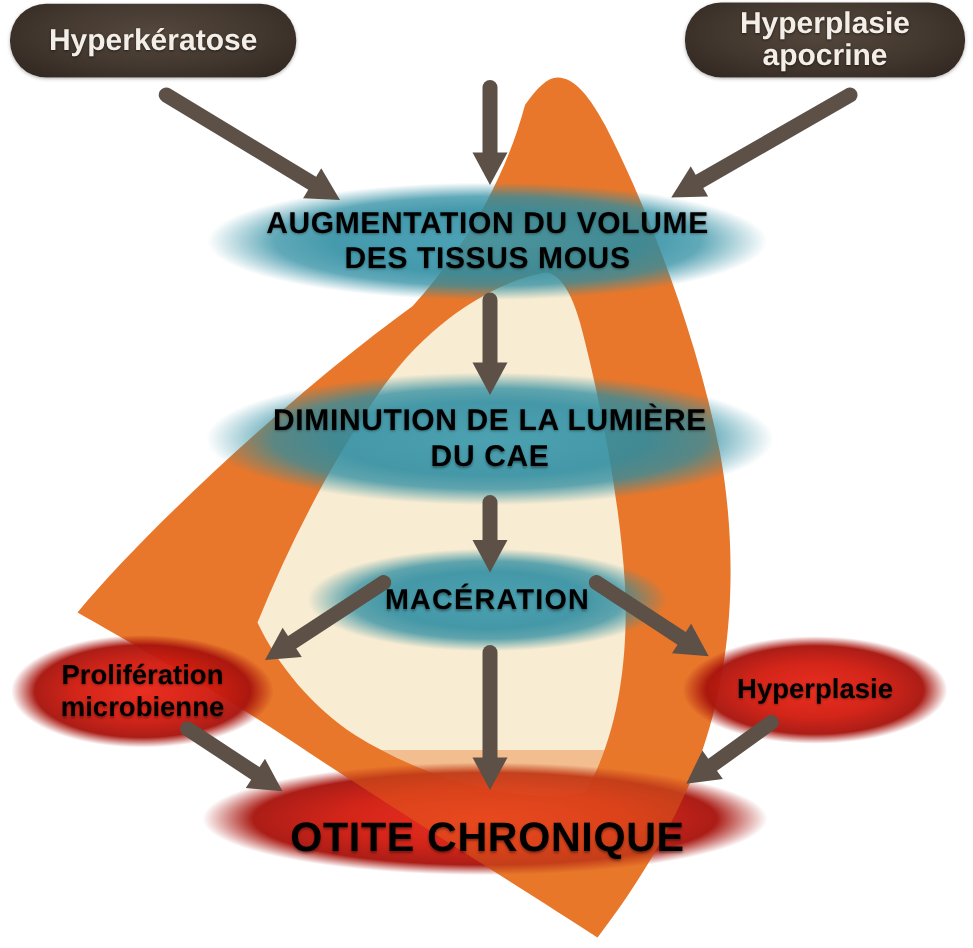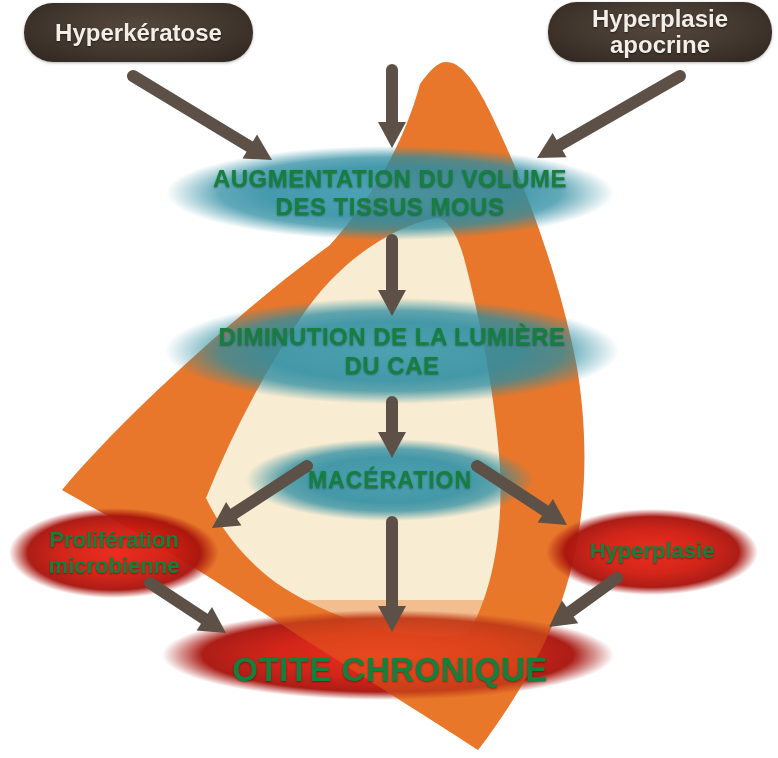--- a/index.html
+++ b/index.html
@@ -16,41 +16,41 @@
     opacity:.88;
   }
   .ell.red {
     background: radial-gradient(closest-side,
       #E82617 0%, #D21C10 50%, #A8140D 82%, rgba(150,14,8,0) 100%);
     opacity:.96;
   }
   
   .lbl {
     position:absolute; transform:translate(-50%,-50%);
-    color:#15803d; font-weight:bold; text-align:center;
+    color:#000000; font-weight:bold; text-align:center;
     white-space:pre-line; text-shadow:0 1px 2px rgba(0,0,0,.38);
   }
   #lbl-augmentation { left:390px; top:193px; font-size:24px; line-height:28px; letter-spacing:.5px; }
   #lbl-diminution   { left:392px; top:351px; font-size:24px; line-height:29px; letter-spacing:.5px; }
   #lbl-maceration   { left:390px; top:480px; font-size:23px; letter-spacing:1px; }
   #lbl-proliferation{ left:114px; top:553px; font-size:22px; line-height:26px; }
   #lbl-inflammation { left:652px; top:551px; font-size:22px; }
   #lbl-otite        { left:390px; top:654px; font-size:33px; letter-spacing:.5px;margin-top:16px; }
   
   .box {
     position:absolute; border-radius:29px;
     background: radial-gradient(ellipse at 50% 40%, #55483D 0%, #42372E 55%, #2D241E 100%);
     display:flex; align-items:center; justify-content:center;
     box-shadow: 0 1px 3px rgba(0,0,0,.3);
   }
   .box span {
     color:#F3EFE8; font-weight:bold; font-size:24px; line-height:26px;
     text-align:center; white-space:pre-line; text-shadow:0 1px 2px rgba(0,0,0,.55);
   }
-  #box-hyperkeratose { left:24px;   top:3px; width:229px; height:59px; }
+  #box-hyperkeratose { left:8px;   top:3px; width:229px; height:59px; }
   #box-fibroplasie   { left:273px; top:2px; width:229px; height:60px; }
   #box-hyperplasie   { left:548px; top:2px; width:224px; height:60px; }
 </style>
 </head>
 <body>
 
 <div class="stage">
 
   <svg class="layer" width="778" height="758" viewBox="0 0 778 758">
     <path d="M 446 62

